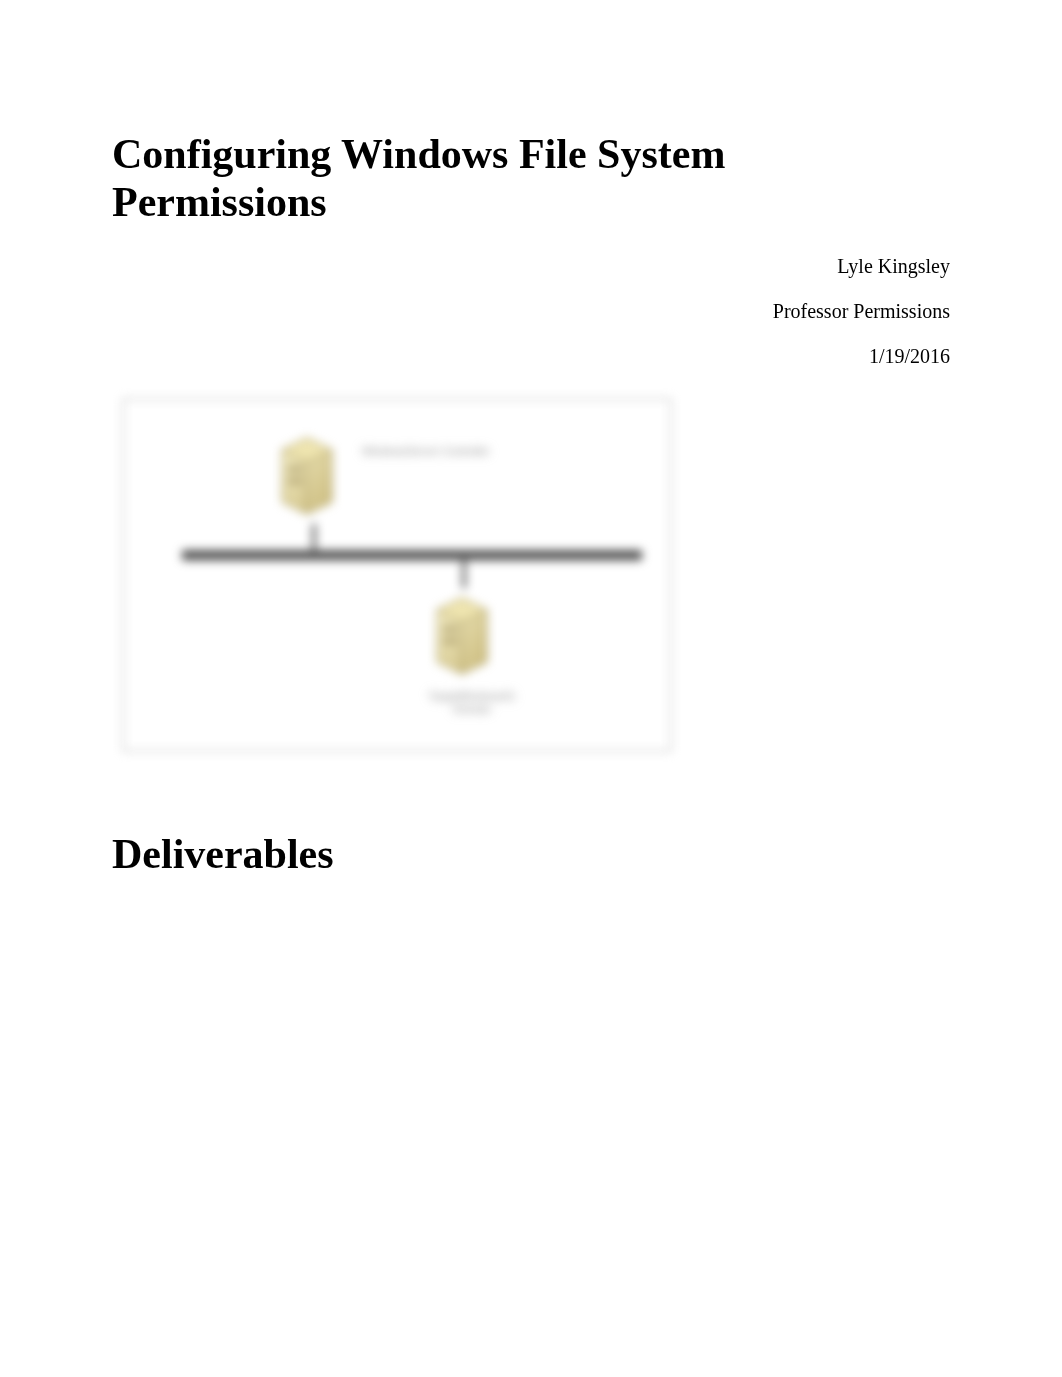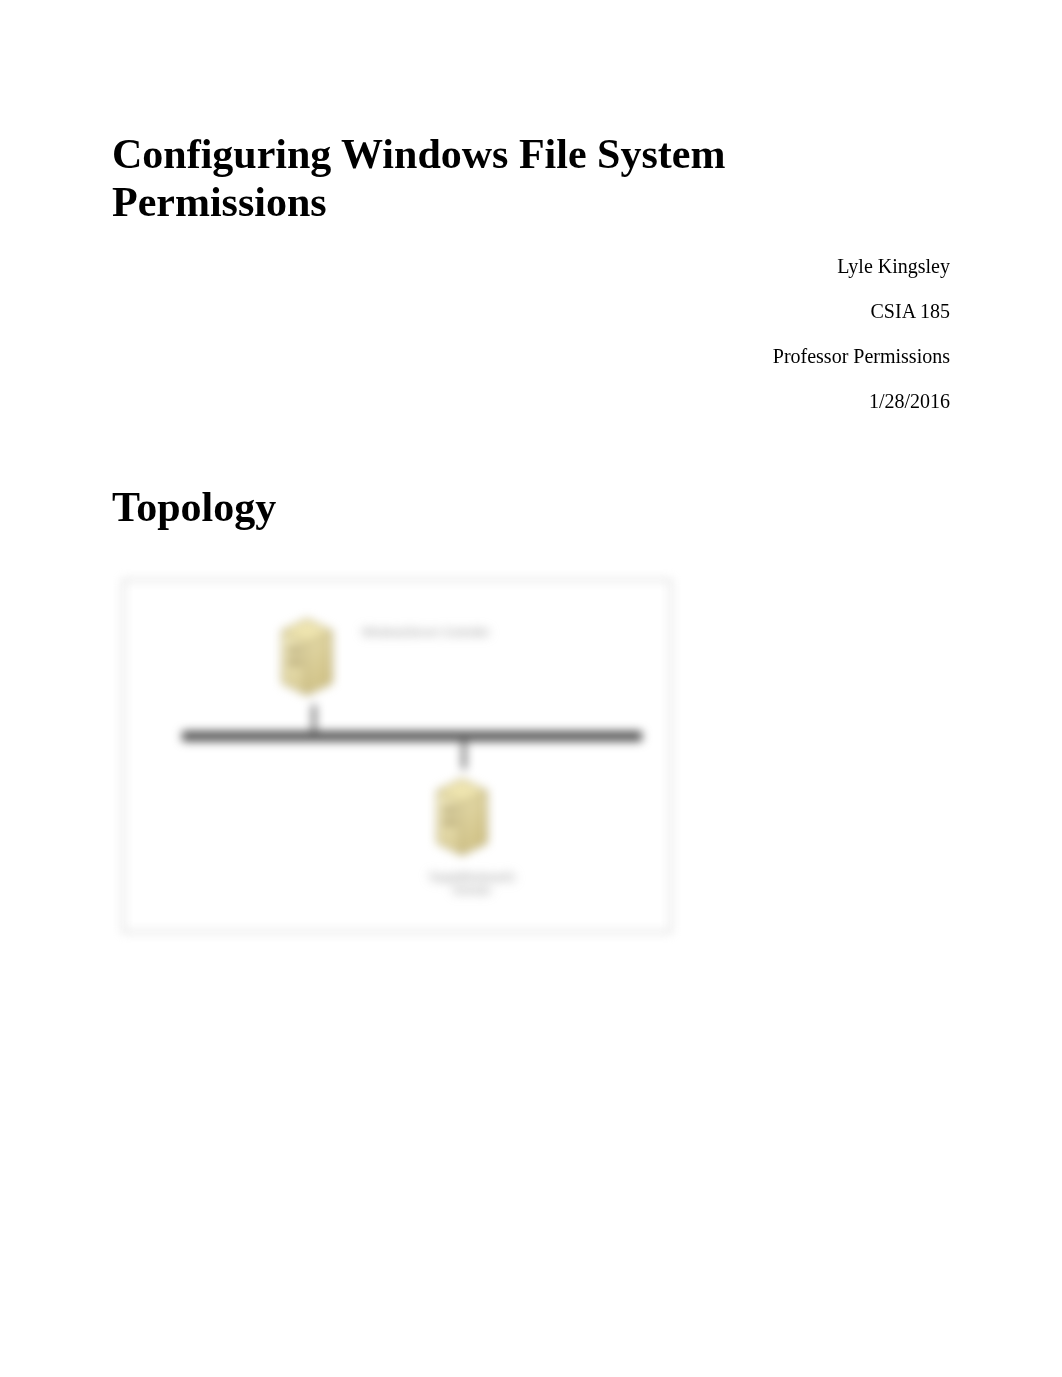--- a/index.html
+++ b/index.html
@@ -86,25 +86,23 @@
   .server-label.bottom { top: 300px; left: 300px; width: 120px; text-align: center; }
 </style>
 </head>
 <body>
 
 <div class="page">
 
   <h1 class="title">Configuring Windows File System Permissions</h1>
 
   <p class="meta">Lyle Kingsley</p>
-  <p class="meta">CSIA 185</p>
   <p class="meta">Professor Permissions</p>
-  <p class="meta">1/28/2016</p>
+  <p class="meta">1/19/2016</p>
 
-  <h1 class="section">Topology</h1>
 
   <div class="diagram-wrap">
     <div class="diagram-border"></div>
     <div class="net-bar"></div>
     <div class="stub top"></div>
     <div class="stub bottom"></div>
 
     <div class="server top">
       <svg viewBox="0 0 70 90">
         <defs>
@@ -129,14 +127,15 @@
         <path d="M 35 8 L 60 20 L 35 32 L 10 20 Z" fill="#efe5b0" stroke="#9a8a50" stroke-width="1"></path>
         <path d="M 35 32 L 35 84" stroke="#9a8a50" stroke-width="1"></path>
         <rect x="16" y="36" width="14" height="6" fill="#8a7a48" opacity="0.5"></rect>
         <rect x="16" y="48" width="14" height="6" fill="#8a7a48" opacity="0.5"></rect>
       </svg>
     </div>
     <div class="server-label bottom">TargetWindows01
 Domain</div>
   </div>
 
+  <h1 class="section">Deliverables</h1>
 
 </div>
 
 </body></html>

